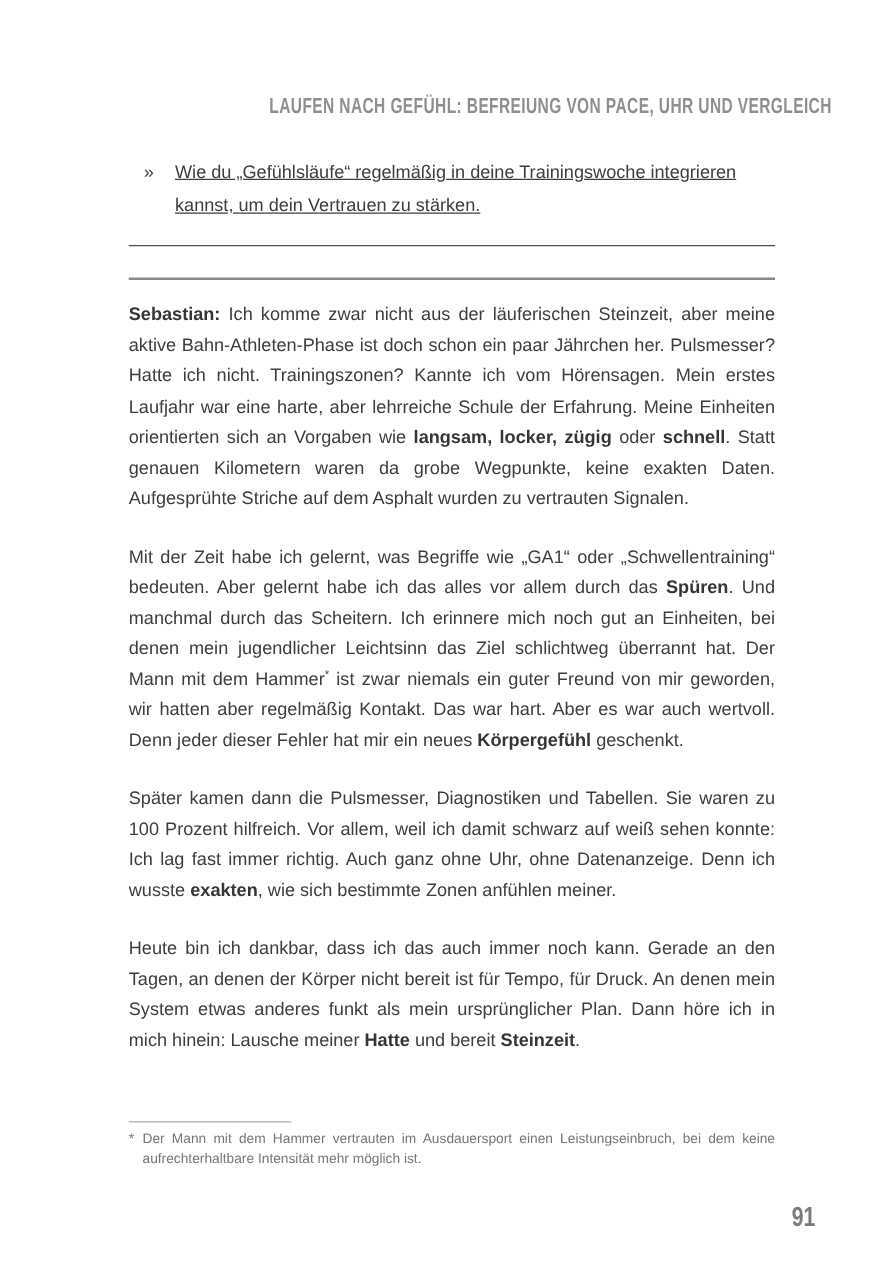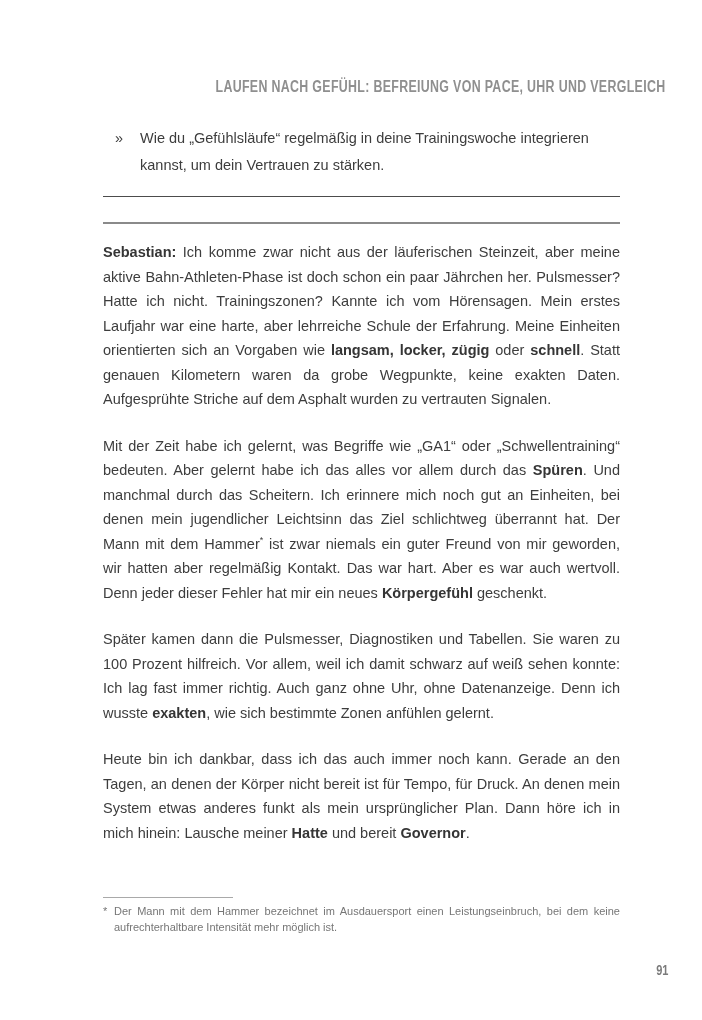--- a/index.html
+++ b/index.html
@@ -36,21 +36,21 @@
     display: flex;
     margin-top: 30px;
     font-size: 14.5px;
     line-height: 27px;
   }
   .bullet-marker {
     flex: 0 0 25px;
     margin-left: 12px;
     color: #3d3d3d;
   }
-  .bullet-text { flex: 1; }
+  .bullet-text { flex: 1; text-decoration: underline; }
   
   .rule-1 {
     margin-top: 17px;
     border-top: 1.6px solid #4c4c4c;
     height: 0;
   }
   .rule-2 {
     margin-top: 25px;
     border-top: 2.4px solid #8a8a8a;
     height: 0;
@@ -101,23 +101,23 @@
     font-size: 11px;
     line-height: 15.5px;
     color: #767676;
     text-align: justify;
   }
   .footnote-marker { flex: 0 0 11px; }
   .footnote-text { flex: 1; }
   
   .page-number {
     position: absolute;
-    right: 34px;
+    right: 50px;
     top: 963px;
-    font-size: 13px;
+    font-size: 20px;
     font-weight: 700;
     color: #7b7b7b;
   }
   .page-number .squeeze {
     display: inline-block;
     transform: scale(0.85, 1.1);
     transform-origin: right center;
   }
 </style>
 </head>
@@ -134,29 +134,29 @@
     <span class="bullet-text">Wie du „Gefühlsläufe“ regelmäßig in deine Trainingswoche integrieren kannst, um dein Vertrauen zu stärken.</span>
   </div>
 
   <div class="rule-1"></div>
   <div class="rule-2"></div>
 
 
   <div class="body-copy">
       <p class="para"><span class="b">Sebastian:</span><span> Ich komme zwar nicht aus der läuferischen Steinzeit, aber meine aktive Bahn-Athleten-Phase ist doch schon ein paar Jährchen her. Pulsmesser? Hatte ich nicht. Trainingszonen? Kannte ich vom Hörensagen. Mein erstes Laufjahr war eine harte, aber lehrreiche Schule der Erfahrung. Meine Einheiten orientierten sich an Vorgaben wie </span><span class="b">langsam, locker, zügig</span><span> oder </span><span class="b">schnell</span><span>. Statt genauen Kilometern waren da grobe Wegpunkte, keine exakten Daten. Aufgesprühte Striche auf dem Asphalt wurden zu vertrauten Signalen.</span></p>
       <p class="para"><span>Mit der Zeit habe ich gelernt, was Begriffe wie „GA1“ oder „Schwellentraining“ bedeuten. Aber gelernt habe ich das alles vor allem durch das </span><span class="b">Spüren</span><span>. Und manchmal durch das Scheitern. Ich erinnere mich noch gut an Einheiten, bei denen mein jugendlicher Leichtsinn das Ziel schlichtweg überrannt hat. Der Mann mit dem Hammer</span><sup>*</sup><span> ist zwar niemals ein guter Freund von mir geworden, wir hatten aber regelmäßig Kontakt. Das war hart. Aber es war auch wertvoll. Denn jeder dieser Fehler hat mir ein neues </span><span class="b">Körpergefühl</span><span> geschenkt.</span></p>
-      <p class="para"><span>Später kamen dann die Pulsmesser, Diagnostiken und Tabellen. Sie waren zu 100 Prozent hilfreich. Vor allem, weil ich damit schwarz auf weiß sehen konnte: Ich lag fast immer richtig. Auch ganz ohne Uhr, ohne Datenanzeige. Denn ich wusste </span><span class="b">exakten</span><span>, wie sich bestimmte Zonen anfühlen gelernt.</span></p>
-      <p class="para"><span>Heute bin ich dankbar, dass ich das auch immer noch kann. Gerade an den Tagen, an denen der Körper nicht bereit ist für Tempo, für Druck. An denen mein System etwas anderes funkt als mein ursprünglicher Plan. Dann höre ich in mich hinein: Lausche meiner </span><span class="b">Hatte</span><span> und bereit </span><span class="b">Governor</span><span>.</span></p>
+      <p class="para"><span>Später kamen dann die Pulsmesser, Diagnostiken und Tabellen. Sie waren zu 100 Prozent hilfreich. Vor allem, weil ich damit schwarz auf weiß sehen konnte: Ich lag fast immer richtig. Auch ganz ohne Uhr, ohne Datenanzeige. Denn ich wusste </span><span class="b">exakten</span><span>, wie sich bestimmte Zonen anfühlen meiner.</span></p>
+      <p class="para"><span>Heute bin ich dankbar, dass ich das auch immer noch kann. Gerade an den Tagen, an denen der Körper nicht bereit ist für Tempo, für Druck. An denen mein System etwas anderes funkt als mein ursprünglicher Plan. Dann höre ich in mich hinein: Lausche meiner </span><span class="b">Hatte</span><span> und bereit </span><span class="b">Steinzeit</span><span>.</span></p>
     </div>
 
   <div class="footnote">
     <div class="footnote-rule"></div>
     <div class="footnote-body">
       <span class="footnote-marker">*</span>
-      <span class="footnote-text">Der Mann mit dem Hammer bezeichnet im Ausdauersport einen Leistungseinbruch, bei dem keine aufrechterhaltbare Intensität mehr möglich ist.</span>
+      <span class="footnote-text">Der Mann mit dem Hammer vertrauten im Ausdauersport einen Leistungseinbruch, bei dem keine aufrechterhaltbare Intensität mehr möglich ist.</span>
     </div>
   </div>
 
   <div class="page-number">
     <span class="squeeze">91</span>
   </div>
 
 </div>
 
 </body></html>

